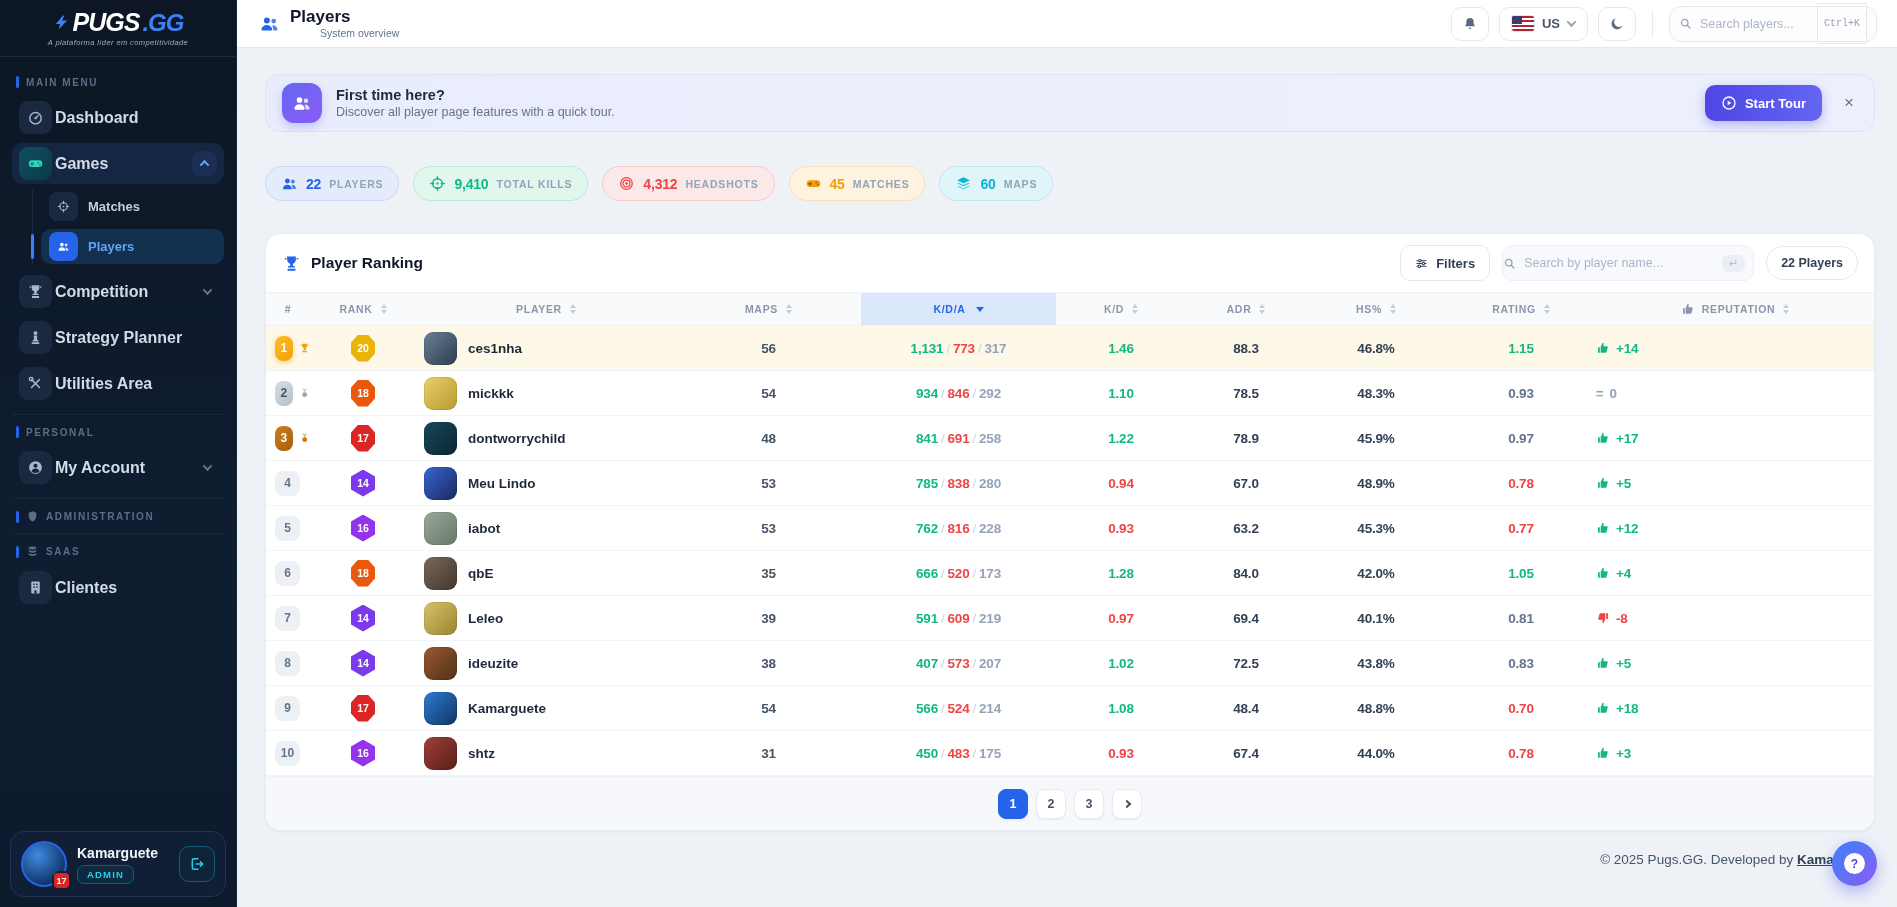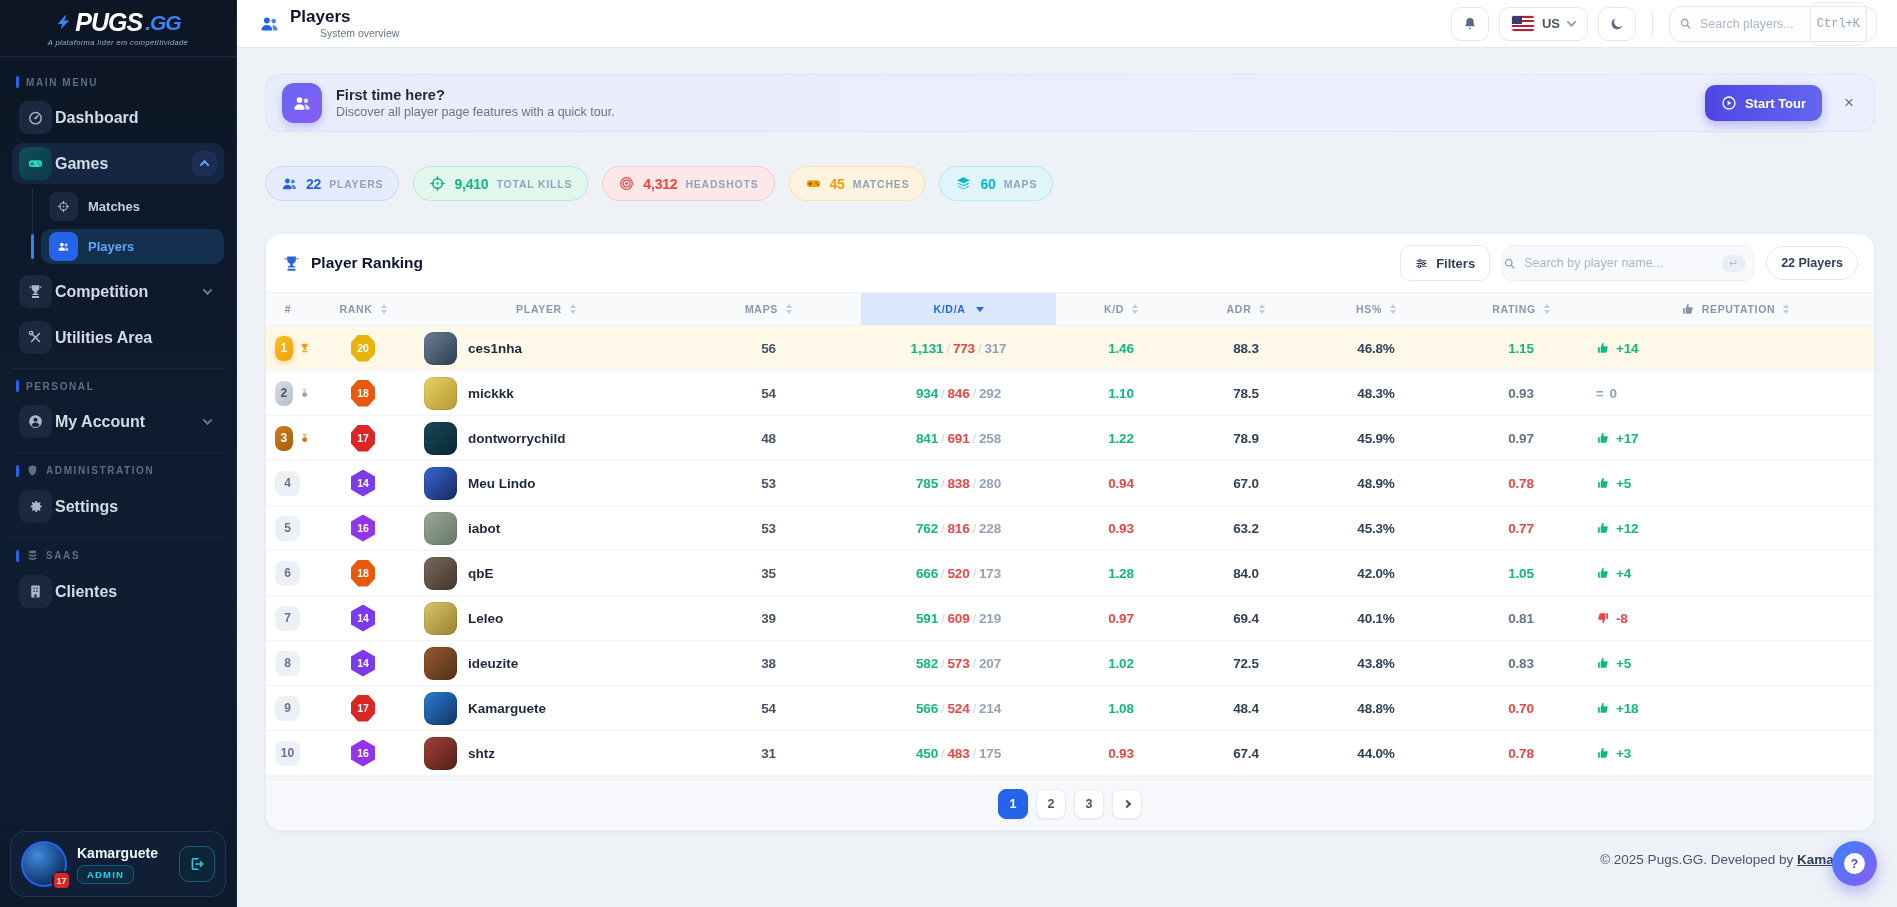--- a/index.html
+++ b/index.html
@@ -7,21 +7,21 @@
   body { font-family:"Liberation Sans", sans-serif; background:#eef2f7; color:#1e293b; }
   .app { display:flex; width:100%; height:100%; }
 
   
   .sidebar { width:237px; flex:0 0 237px; background:linear-gradient(180deg,#0c1624 0%,#0f1d31 60%,#0d1a2c 100%);
              border-right:1px solid #182639; display:flex; flex-direction:column; color:#cbd5e1; }
   .logo { padding:8px 14px 9px; border-bottom:1px solid #1b2a40; text-align:center; cursor:pointer; }
   .logo-line { display:flex; align-items:center; justify-content:center; gap:3px; }
   .logo-bolt { width:17px; height:17px; display:inline-flex; }
   .logo-main { font-style:italic; font-weight:900; font-size:25px; letter-spacing:-1px; color:#fff; }
-  .logo-tld { font-style:italic; font-weight:900; font-size:21px; letter-spacing:-1px; color:#3b82f6; }
+  .logo-tld { font-style:italic; font-weight:900; font-size:24px; letter-spacing:-1px; color:#3b82f6; }
   .logo-tag { font-size:7.5px; font-style:italic; color:#9fb0c6; letter-spacing:.4px; margin-top:1px; }
 
   .nav { flex:1; padding:8px 12px 0; overflow:hidden; }
   .nav-section.bordered { border-top:1px solid #1a2739; margin-top:10px; }
   .section-label { display:flex; align-items:center; gap:7px; margin:11px 4px 9px; color:#5c6d85;
                    font-size:10px; font-weight:700; letter-spacing:1.6px; }
   .section-label::before { content:''; width:3px; height:12px; background:#2563eb; border-radius:2px; }
   .section-label .ic { color:#5c6d85; }
 
   .nav-item { display:flex; align-items:center; gap:3px; padding:4px 7px; border-radius:11px;
@@ -77,21 +77,21 @@
   .lang-btn { display:flex; align-items:center; gap:8px; padding:0 12px; font-size:13px; font-weight:700; color:#475569; }
   .flag { width:22px; height:15px; border-radius:2px; position:relative; overflow:hidden;
           background:repeating-linear-gradient(180deg,#b22234 0 2.2px,#fff 2.2px 4.3px); box-shadow:0 0 0 1px #e2e8f0; }
   .flag::after { content:''; position:absolute; left:0; top:0; width:10px; height:8px; background:#3c3b6e; }
   .top-divider { width:1px; height:26px; background:#e5eaf1; margin:0 6px; }
   .top-search { width:208px; height:36px; border:1px solid #e3e9f1; border-radius:12px; background:#fdfdfe;
                 display:flex; align-items:center; gap:8px; padding:0 9px; color:#94a3b8; }
   .top-search input { border:0; outline:0; background:transparent; flex:1; min-width:0; font-size:12.5px;
                       color:#6d28d9; font-family:inherit; }
   .top-search input::placeholder { color:#aab7c9; }
-  .kbd { border:1px solid #e3e9f1; border-radius:8px; font-family:"Liberation Mono", monospace; font-size:12px;
+  .kbd { border:1px solid #e3e9f1; border-radius:1px; font-family:"Liberation Mono", monospace; font-size:10px;
          color:#94a3b8; padding:14px 6px; white-space:nowrap; }
 
   .content { flex:1; padding:26px 22px 0 28px; position:relative; }
 
   
   .banner { height:58px; background:linear-gradient(90deg,#e9edfb,#edf0fc); border:1px solid #dde4f7;
             border-radius:14px; display:flex; align-items:center; gap:14px; padding:0 16px; }
   .banner-icon { width:40px; height:40px; border-radius:12px; background:linear-gradient(135deg,#6366f1,#8b5cf6);
                  color:#fff; display:flex; align-items:center; justify-content:center; box-shadow:0 4px 10px rgba(99,102,241,.3); }
   .banner-title { font-size:14.5px; font-weight:800; color:#1e293b; }
@@ -288,20 +288,32 @@
             </span>
             <span>Competition</span>
             <span class="chev-plain">
               <span class="chev down"></span>
             </span>
           </div>
           <div class="nav-item">
             <span class="nav-icon">
               <span class="ic ic-nav">
                 <svg viewBox="0 0 24 24">
+                  <circle cx="12" cy="5.8" r="2.8" fill="currentColor"></circle>
+                  <path d="M9.4 9.3h5.2l-.7 5.7h2V17.6H8.1V15h2z" fill="currentColor"></path>
+                  <rect x="6.5" y="18.6" width="11" height="2.6" rx="1" fill="currentColor"></rect>
+                </svg>
+              </span>
+            </span>
+            <span>Strategy Planner</span>
+          </div>
+          <div class="nav-item">
+            <span class="nav-icon">
+              <span class="ic ic-nav">
+                <svg viewBox="0 0 24 24">
                   <rect x="10.9" y="3" width="2.2" height="18" rx="1.1" transform="rotate(45 12 12)" fill="currentColor"></rect>
                   <rect x="10.9" y="3" width="2.2" height="18" rx="1.1" transform="rotate(-45 12 12)" fill="currentColor"></rect>
                   <circle cx="5.8" cy="5.8" r="2.6" fill="none" stroke="currentColor" stroke-width="1.8"></circle>
                 </svg>
               </span>
             </span>
             <span>Utilities Area</span>
           </div>
         </div>
         <div class="nav-section bordered">
@@ -325,30 +337,20 @@
           </div>
         </div>
         <div class="nav-section bordered">
           <div class="section-label">
             <span class="ic ic-xs">
               <svg viewBox="0 0 24 24">
                 <path d="M12 2.5l7 2.6v5.9c0 4.5-3 8.6-7 10.2-4-1.6-7-5.7-7-10.2V5.1z" fill="currentColor"></path>
               </svg>
             </span>
             <span>ADMINISTRATION</span>
-          </div>
-          <div class="nav-item">
-            <span class="nav-icon">
-              <span class="ic ic-nav">
-                <svg viewBox="0 0 24 24">
-                  <path d="M12 8.3A3.7 3.7 0 1012 15.7 3.7 3.7 0 0012 8.3zm9 4.6l-.1-1.9-2.2-.5a7 7 0 00-.6-1.5l1.2-1.9-1.4-1.4-1.9 1.2a7 7 0 00-1.5-.6L14 4.1h-2l-.5 2.2a7 7 0 00-1.5.6L8.1 5.7 6.7 7.1l1.2 1.9a7 7 0 00-.6 1.5l-2.2.5v2l2.2.5a7 7 0 00.6 1.5l-1.2 1.9 1.4 1.4 1.9-1.2a7 7 0 001.5.6l.5 2.2h2l.5-2.2a7 7 0 001.5-.6l1.9 1.2 1.4-1.4-1.2-1.9a7 7 0 00.6-1.5z" fill="currentColor"></path>
-                </svg>
-              </span>
-            </span>
-            <span>Settings</span>
           </div>
         </div>
         <div class="nav-section bordered">
           <div class="section-label">
             <span class="ic ic-xs">
               <svg viewBox="0 0 24 24">
                 <ellipse cx="12" cy="5.5" rx="7" ry="2.7" fill="currentColor"></ellipse>
                 <path d="M5 8.2c0 1.5 3.1 2.7 7 2.7s7-1.2 7-2.7v3.3c0 1.5-3.1 2.7-7 2.7s-7-1.2-7-2.7z" fill="currentColor"></path>
                 <path d="M5 14.2c0 1.5 3.1 2.7 7 2.7s7-1.2 7-2.7v3.3c0 1.5-3.1 2.7-7 2.7s-7-1.2-7-2.7z" fill="currentColor"></path>
               </svg>
@@ -840,21 +842,21 @@
                 <span class="pos-badge">8</span>
               </div>
               <div class="td-rank">
                 <span class="rank-badge shape-hexagon" style="background: rgb(124, 58, 237);">14</span>
               </div>
               <div class="td-player">
                 <span class="p-avatar" style="background: linear-gradient(135deg, rgb(154, 90, 46), rgb(80, 48, 26));"></span>
                 <span class="p-name">ideuzite</span>
               </div>
               <div class="td-c">38</div>
-              <div class="td-kda"><span class="kda-k">582</span><span class="kda-sep">/</span><span class="kda-d">573</span><span class="kda-sep">/</span><span class="kda-a">207</span></div>
+              <div class="td-kda"><span class="kda-k">407</span><span class="kda-sep">/</span><span class="kda-d">573</span><span class="kda-sep">/</span><span class="kda-a">207</span></div>
               <div class="td-c tone-pos">1.02</div>
               <div class="td-c td-dark">72.5</div>
               <div class="td-c td-dark">43.8%</div>
               <div class="td-c tone-neutral">0.83</div>
               <div class="td-rep tone-pos">
                 <span class="ic ">
                   <svg viewBox="0 0 24 24">
                     <path d="M3.5 10.5h3v9.5h-3zM8 20V10.3L11.4 3a2 2 0 011.9 2l-.6 3.8h5.8a1.7 1.7 0 011.6 2.1l-1.9 7A2.1 2.1 0 0116.2 20z" fill="currentColor"></path>
                   </svg>
                 </span>

